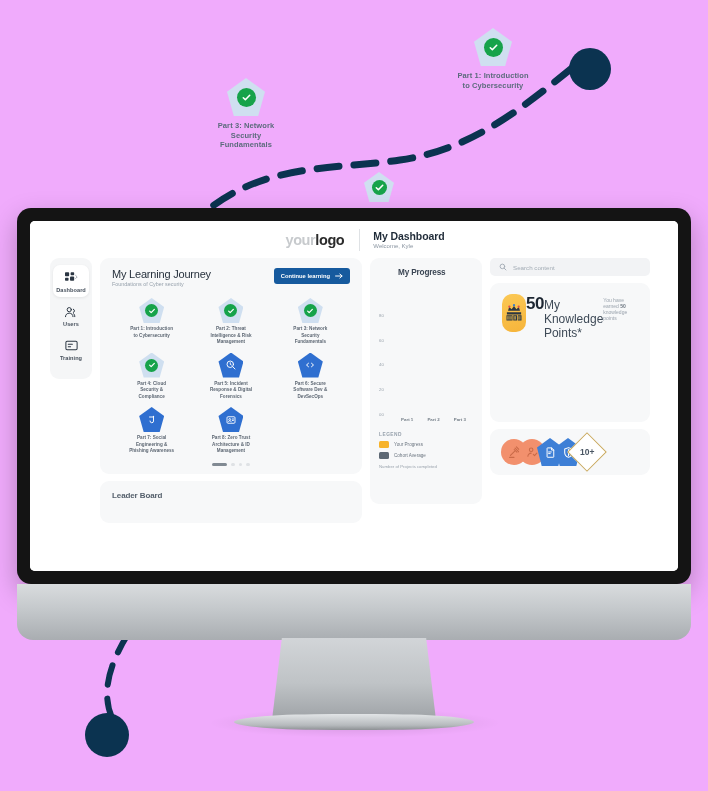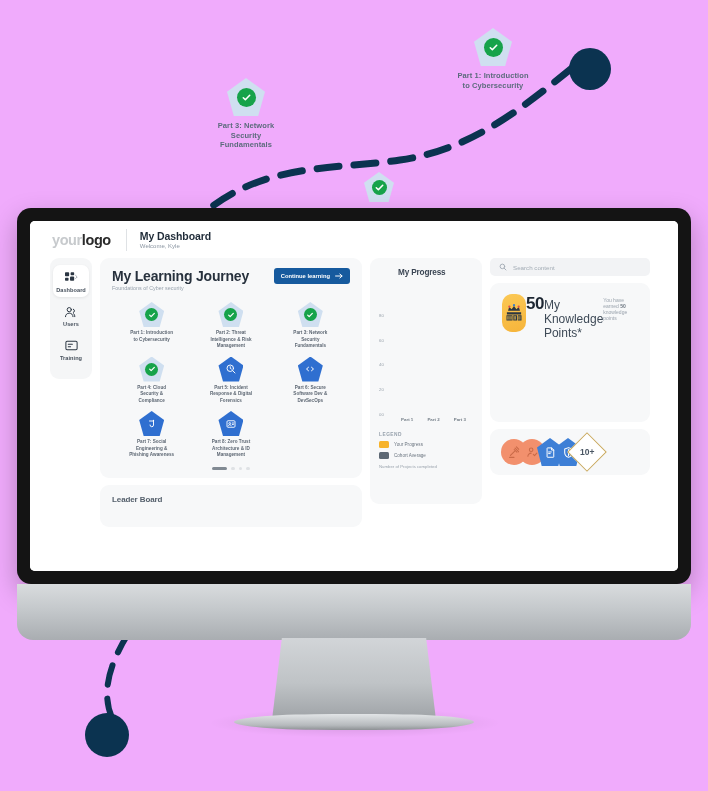--- a/index.html
+++ b/index.html
@@ -60,21 +60,21 @@
     background: linear-gradient(180deg,#e2e5e7 0%,#b6babd 70%,#8d9194 100%);
     border-radius: 50%/60%;
   }
   .base-shadow {
     position: absolute; left: 190px; top: 500px; width: 296px; height: 30px;
     background: radial-gradient(ellipse at center, rgba(0,0,0,.12) 0%, rgba(0,0,0,0) 70%);
   }
 
   
   .app { width: 648px; height: 350px; background: #fff; position: relative; }
-  .topbar { height: 37px; display: flex; align-items: center; padding: 0 0 0 22px; }
+  .topbar { height: 37px; display: flex; align-items: center; padding: 0 0 0 22px; justify-content: center; }
   .logo { font-size: 14.5px; font-weight: bold; letter-spacing: -.4px; }
   .logo .lt { color: #c7cacd; }
   .logo .dk { color: #2b2b2b; }
   .vsep { width: 1px; height: 22px; background: #dfe2e5; margin: 0 13px 0 15px; }
   .tt-main { font-size: 10.5px; font-weight: bold; color: #1f2b38; letter-spacing: -.1px; }
   .tt-sub { font-size: 6px; color: #8a95a1; margin-top: 1.5px; }
 
   .body { display: flex; padding: 0 20px 0 20px; gap: 8px; }
 
   
@@ -88,21 +88,21 @@
   .nav-ico svg { display: block; }
   .nav-label { font-size: 5.6px; color: #46505c; font-weight: bold; margin-top: 2px; letter-spacing: .05px; }
 
   
   .maincol { flex: 1; display: flex; gap: 8px; }
   .colA { width: 262px; display: flex; flex-direction: column; gap: 7px; }
   .card { background: #f7f8f9; border-radius: 9px; }
 
   .journey { padding: 10px 12px 8px; }
   .jrow { display: flex; align-items: flex-start; justify-content: space-between; }
-  .jtitle { font-size: 14px; font-weight: bold; color: #27313d; letter-spacing: -.2px; }
+  .jtitle { font-size: 11px; font-weight: normal; color: #27313d; letter-spacing: -.2px; }
   .jsub { font-size: 5.4px; color: #98a2ad; margin-top: 1px; }
   .btn-continue {
     background: #165a9e; color: #fff; border: none; border-radius: 3px;
     font-size: 5.8px; font-weight: bold; padding: 5px 7px; cursor: pointer;
     display: inline-flex; align-items: center; gap: 5px; white-space: nowrap;
     font-family: "Liberation Sans", sans-serif;
   }
 
   .grid { display: grid; grid-template-columns: repeat(3,1fr); row-gap: 7px; margin-top: 11px; }
   .module { text-align: center; }

